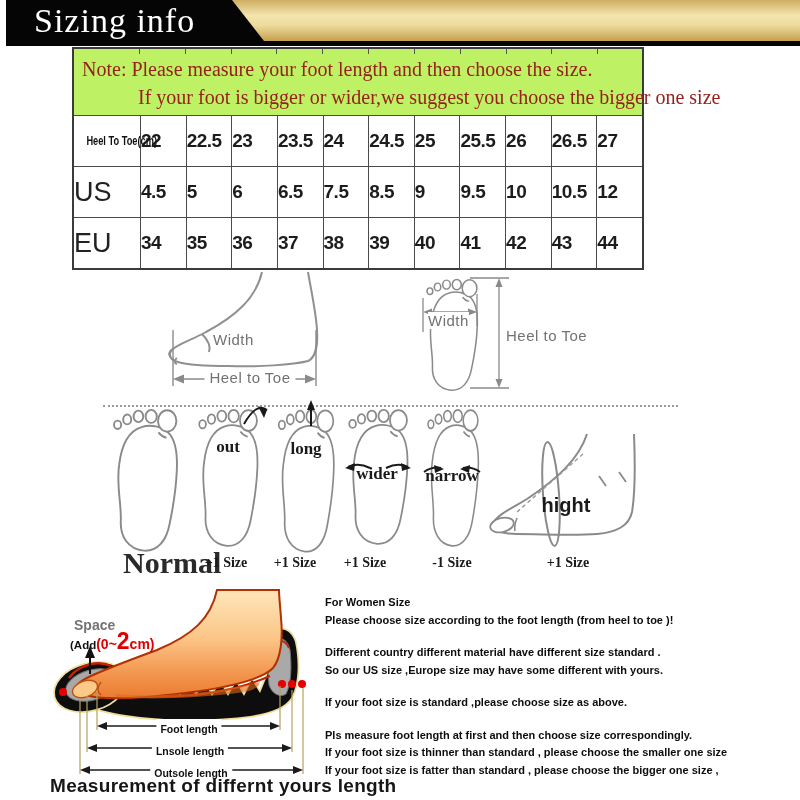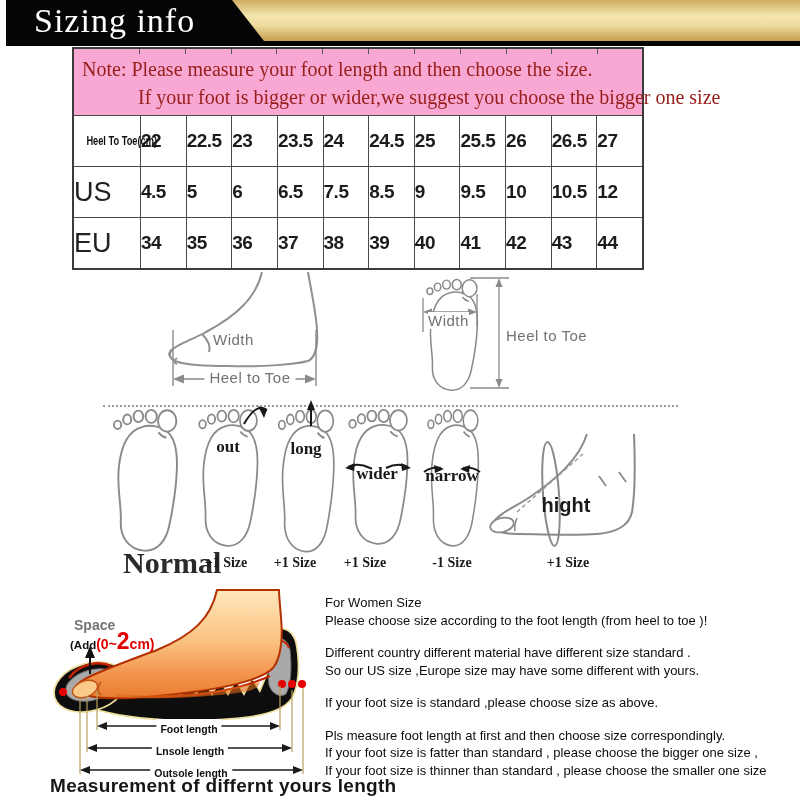--- a/index.html
+++ b/index.html
@@ -8,21 +8,21 @@
   .abs{position:absolute;}
   
   .header{position:absolute;left:0;top:0;width:800px;height:46px;background:#050505;margin-left:6px;}
   .title{position:absolute;left:28px;top:2px;font-family:"Liberation Serif",serif;
          font-size:34px;color:#fff;letter-spacing:1px;}
   .gold{position:absolute;left:226px;top:0;width:574px;height:41px;
         background:linear-gradient(to bottom,#cfae62 0%,#f3e5ae 38%,#eedb9c 62%,#c5a051 100%);
         clip-path:polygon(0 0,100% 0,100% 100%,32px 100%);}
   
   .size-table{position:absolute;left:72px;top:47px;width:572px;border:2px solid #3b3b3b;
-              display:grid;grid-template-columns:66px repeat(11,1fr);background:#f9a8d4;box-sizing:border-box;}
+              display:grid;grid-template-columns:66px repeat(11,1fr);background:#bef264;box-sizing:border-box;}
   .trow{display:contents;}
   .note-cell{grid-column:1/-1;height:66px;padding:6px 4px 0 8px;box-sizing:border-box;position:relative;
              font-family:"Liberation Serif",serif;color:#97201d;font-size:20px;line-height:28px;white-space:nowrap;}
   .note-cell p{margin:0;}
   .nl2{padding-left:56px;}
   .ticks{position:absolute;left:-1px;top:0;right:-1px;height:5px;display:grid;
          grid-template-columns:66px repeat(11,1fr);}
   .ticks span{border-left:1px solid #555;}
   .ticks span:first-child{border-left:none;}
   .cell{height:51px;display:flex;align-items:center;
@@ -46,21 +46,21 @@
   .space-lab{position:absolute;left:74px;top:617px;font-weight:bold;font-size:14px;color:#737373;}
   .add-lab{position:absolute;left:70px;top:632px;display:inline-flex;align-items:baseline;white-space:nowrap;}
   .add-black{font-weight:bold;font-size:11.5px;color:#111;}
   .add-red{font-weight:bold;font-size:14px;color:#e00000;}
   .add-red-big{font-weight:bold;font-size:23px;color:#e00000;line-height:18px;}
   .mlab{position:absolute;transform:translateX(-50%);background:#fff;padding:4px 4px;
         font-weight:bold;font-size:10.5px;color:#111;white-space:nowrap;}
   .caption{position:absolute;left:50px;top:775px;font-weight:bold;font-size:19px;color:#161616;letter-spacing:.3px;}
   
   .rnotes{position:absolute;left:325px;top:594px;width:475px;}
-  .rnotes p{margin:0;font-weight:normal;font-size:13px;line-height:17.5px;color:#0d0d0d;white-space:nowrap;}
+  .rnotes p{margin:0;font-weight:bold;font-size:11px;line-height:17.5px;color:#0d0d0d;white-space:nowrap;}
   .rnotes p.gap{margin-top:15px;}
 </style>
 </head>
 <body>
 
 <div class="page">
 
   
   <div class="header">
     <div class="gold"></div>
@@ -318,17 +318,17 @@
   <span class="caption">Measurement of differnt yours length</span>
 
   
   <div class="rnotes">
     <p>For Women Size</p>
     <p>Please choose size according to the foot length (from heel to toe )!</p>
     <p class="gap">Different country different material have different size standard .</p>
     <p>So our US size ,Europe size may have some different with yours.</p>
     <p class="gap">If your foot size is standard ,please choose size as above.</p>
     <p class="gap">Pls measure foot length at first and then choose size correspondingly.</p>
+    <p>If your foot size is thinner than standard , please choose the smaller one size</p>
     <p>If your foot size is fatter than standard , please choose the bigger one size ,</p>
-    <p>If your foot size is thinner than standard , please choose the smaller one size</p>
   </div>
 
 </div>
 
 </body></html>

